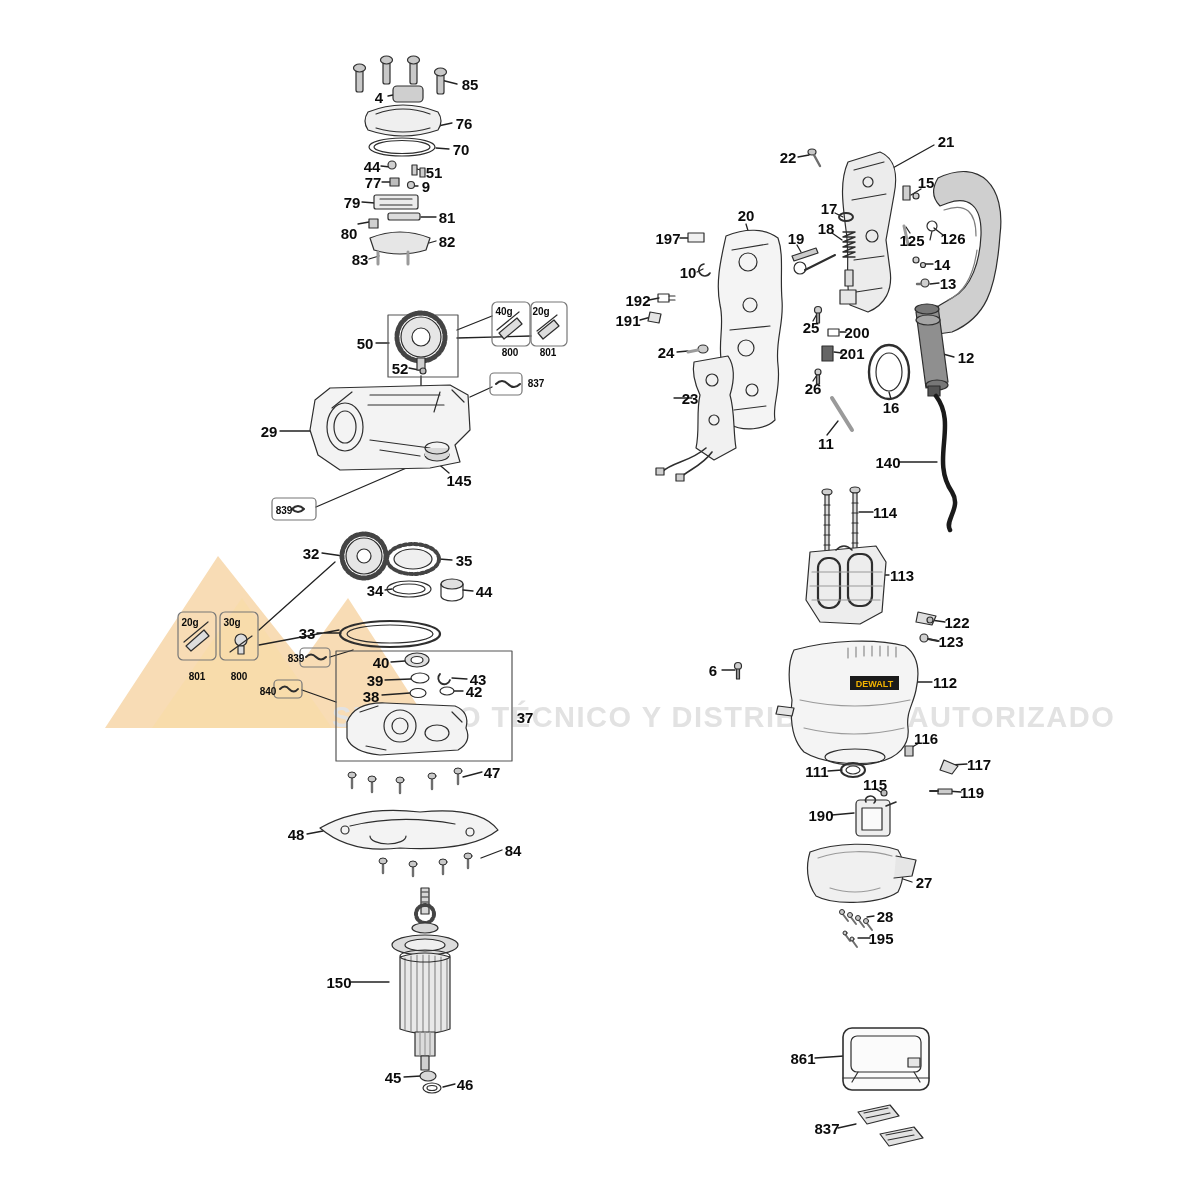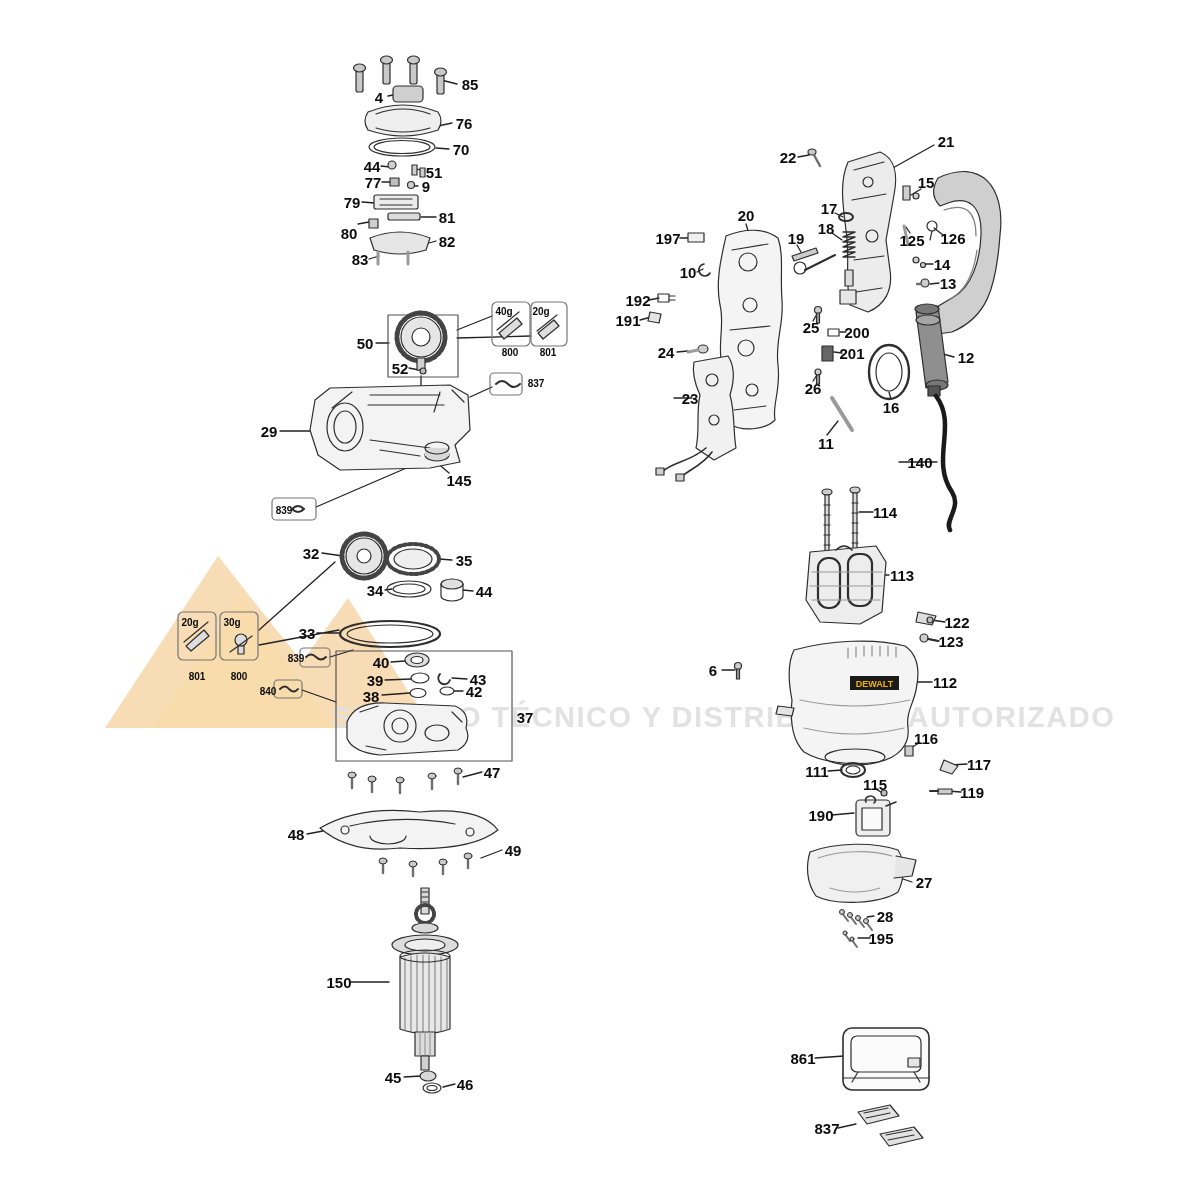--- a/index.html
+++ b/index.html
@@ -414,21 +414,21 @@
       <div class="part-label small" style="left: 296px; top: 658px;">839</div>
       <div class="part-label small" style="left: 268px; top: 691px;">840</div>
       <div class="part-label" style="left: 381px; top: 662px;">40</div>
       <div class="part-label" style="left: 375px; top: 680px;">39</div>
       <div class="part-label" style="left: 478px; top: 679px;">43</div>
       <div class="part-label" style="left: 371px; top: 696px;">38</div>
       <div class="part-label" style="left: 474px; top: 691px;">42</div>
       <div class="part-label" style="left: 525px; top: 717px;">37</div>
       <div class="part-label" style="left: 492px; top: 772px;">47</div>
       <div class="part-label" style="left: 296px; top: 834px;">48</div>
-      <div class="part-label" style="left: 513px; top: 850px;">49</div>
+      <div class="part-label" style="left: 513px; top: 850px;">84</div>
       <div class="part-label" style="left: 339px; top: 982px;">150</div>
       <div class="part-label" style="left: 393px; top: 1077px;">45</div>
       <div class="part-label" style="left: 465px; top: 1084px;">46</div>
       <div class="part-label" style="left: 788px; top: 157px;">22</div>
       <div class="part-label" style="left: 946px; top: 141px;">21</div>
       <div class="part-label" style="left: 926px; top: 182px;">15</div>
       <div class="part-label" style="left: 746px; top: 215px;">20</div>
       <div class="part-label" style="left: 829px; top: 208px;">17</div>
       <div class="part-label" style="left: 826px; top: 228px;">18</div>
       <div class="part-label" style="left: 668px; top: 238px;">197</div>
@@ -442,21 +442,21 @@
       <div class="part-label" style="left: 628px; top: 320px;">191</div>
       <div class="part-label" style="left: 811px; top: 327px;">25</div>
       <div class="part-label" style="left: 857px; top: 332px;">200</div>
       <div class="part-label" style="left: 852px; top: 353px;">201</div>
       <div class="part-label" style="left: 666px; top: 352px;">24</div>
       <div class="part-label" style="left: 966px; top: 357px;">12</div>
       <div class="part-label" style="left: 662px; top: 398px; margin-left: 28px;">23</div>
       <div class="part-label" style="left: 813px; top: 388px;">26</div>
       <div class="part-label" style="left: 891px; top: 407px;">16</div>
       <div class="part-label" style="left: 826px; top: 443px;">11</div>
-      <div class="part-label" style="left: 920px; top: 462px;">140</div>
+      <div class="part-label" style="left: 888px; top: 462px;">140</div>
       <div class="part-label" style="left: 885px; top: 512px;">114</div>
       <div class="part-label" style="left: 902px; top: 575px;">113</div>
       <div class="part-label" style="left: 957px; top: 622px;">122</div>
       <div class="part-label" style="left: 951px; top: 641px;">123</div>
       <div class="part-label" style="left: 713px; top: 670px;">6</div>
       <div class="part-label" style="left: 945px; top: 682px;">112</div>
       <div class="part-label" style="left: 926px; top: 738px;">116</div>
       <div class="part-label" style="left: 817px; top: 771px;">111</div>
       <div class="part-label" style="left: 979px; top: 764px;">117</div>
       <div class="part-label" style="left: 875px; top: 784px;">115</div>

